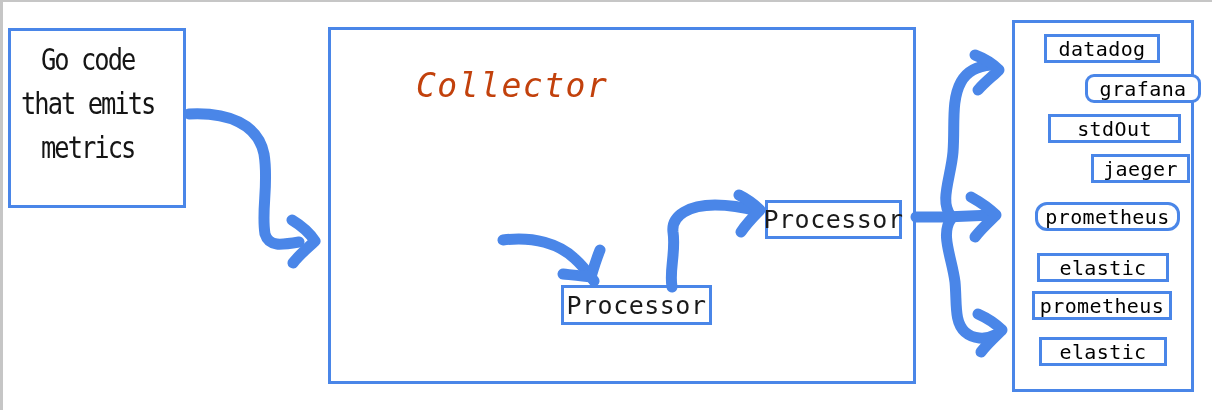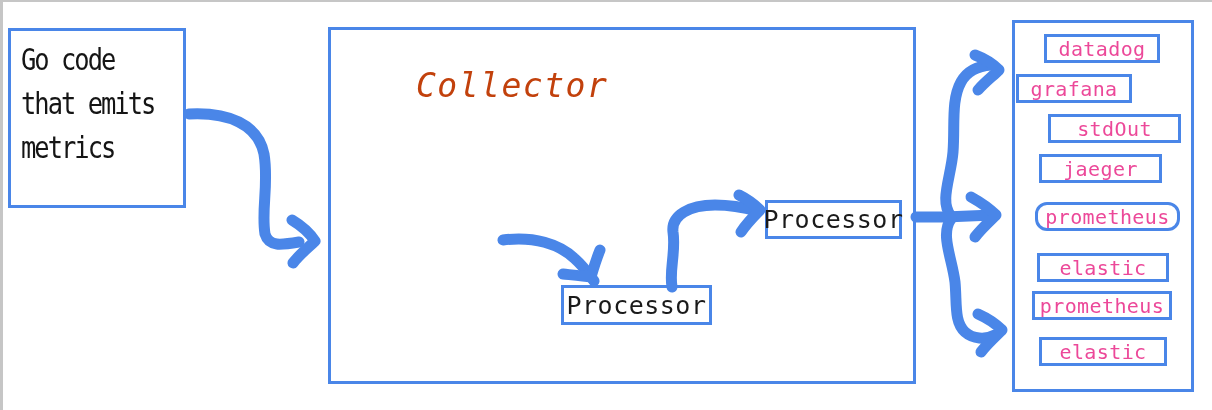--- a/index.html
+++ b/index.html
@@ -42,20 +42,21 @@
   
   #source-box {
     left: 5px;
     top: 26px;
     width: 178px;
     height: 180px;
     border-width: 3px;
     align-items: flex-start;
     justify-content: flex-start;
     padding: 6px 10px;
+    text-align: center;
   }
   #source-text {
     font-family: "DejaVu Sans Mono", "Liberation Mono", monospace;
     font-size: 31px;
     line-height: 1.42;
     letter-spacing: -2.4px;
     transform: scaleX(0.82);
     transform-origin: left top;
     color: #151515;
     white-space: pre;
@@ -115,21 +116,21 @@
     position: absolute;
     box-sizing: border-box;
     background: #ffffff;
     border: 3px solid #4a86e8;
     height: 29px;
     display: flex;
     align-items: center;
     justify-content: center;
     font-size: 20px;
     letter-spacing: 0.4px;
-    color: #ec4899;
+    color: #000000;
     white-space: pre;
   }
 
   
   #arrow-layer {
     position: absolute;
     left: 0;
     top: 0;
     width: 1212px;
     height: 410px;
@@ -156,23 +157,23 @@
 
   <div class="container-box" id="collector-box"></div>
   <div id="collector-title">Collector</div>
 
   <div class="box" id="processor-box">Processor</div>
   <div class="box" id="exporter-box">Processor</div>
 
   <div class="container-box" id="backends-panel"></div>
   <div id="backend-list">
       <div class="backend-box" style="left: 1041px; top: 32px; width: 116px;">datadog</div>
-      <div class="backend-box" style="left: 1013px; top: 72px; width: 116px;">grafana</div>
+      <div class="backend-box" style="left: 1082px; top: 72px; width: 116px; border-radius: 9px;">grafana</div>
       <div class="backend-box" style="left: 1045px; top: 112px; width: 133px;">stdOut</div>
-      <div class="backend-box" style="left: 1036px; top: 152px; width: 123px;">jaeger</div>
+      <div class="backend-box" style="left: 1088px; top: 152px; width: 99px;">jaeger</div>
       <div class="backend-box" style="left: 1032px; top: 200px; width: 145px; border-radius: 12px;">prometheus</div>
       <div class="backend-box" style="left: 1034px; top: 251px; width: 132px;">elastic</div>
       <div class="backend-box" style="left: 1029px; top: 289px; width: 140px;">prometheus</div>
       <div class="backend-box" style="left: 1036px; top: 335px; width: 128px;">elastic</div>
     </div>
 
   <svg id="arrow-layer" viewBox="0 0 1212 410">
 
     <g>
       <path class="arrow-path" d="M 186 112 C 225 110, 255 122, 261 152 C 266 182, 258 208, 262 232 C 266 245, 278 243, 296 240"></path>

